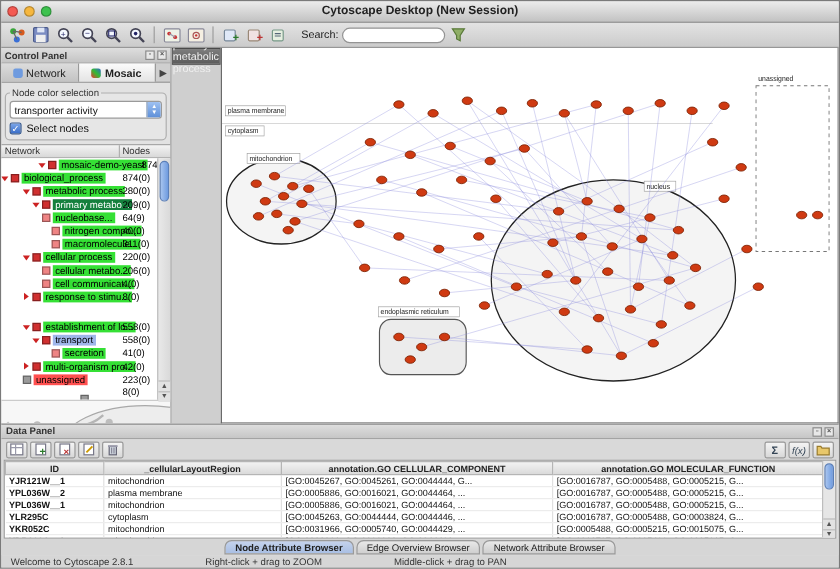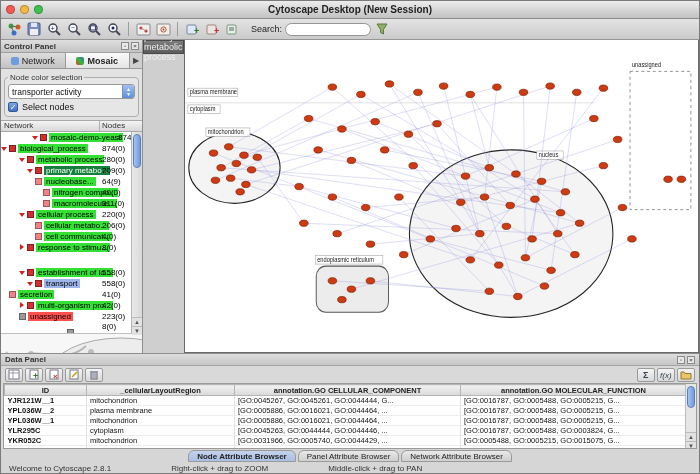--- a/index.html
+++ b/index.html
@@ -317,21 +317,21 @@
               <span class="node-icon red"></span>
               <span class="tree-label bg-green">establishment of lo...</span>
               <span class="tree-count">558(0)</span>
             </div>
             <div class="tree-row" style="padding-left: 26px;">
               <span class="arrow down"></span>
               <span class="node-icon red"></span>
               <span class="tree-label bg-lightblue">transport</span>
               <span class="tree-count">558(0)</span>
             </div>
-            <div class="tree-row" style="">
+            <div class="tree-row" style="padding-left: 34px;">
               <span class="arrow none"></span>
               <span class="node-icon leaf"></span>
               <span class="tree-label bg-green">secretion</span>
               <span class="tree-count">41(0)</span>
             </div>
             <div class="tree-row" style="padding-left: 18px; text-align: right;">
               <span class="arrow right"></span>
               <span class="node-icon red"></span>
               <span class="tree-label bg-green">multi-organism pro...</span>
               <span class="tree-count">42(0)</span>
@@ -648,21 +648,21 @@
       <div class="dp-scroll">
         <div class="thumb-v" style="top:2px;height:22px;"></div>
         <div class="scroll-arrows">
             <div>▲</div>
             <div>▼</div>
           </div>
       </div>
     </div>
     <div class="dp-tabs" id="dp-tabs">
         <span class="dp-tab selected">Node Attribute Browser</span>
-        <span class="dp-tab">Panel Attribute Browser</span>
+        <span class="dp-tab">Edge Overview Browser</span>
         <span class="dp-tab">Network Attribute Browser</span>
       </div>
   </div>
 
   <div class="statusbar">
     <span>Welcome to Cytoscape 2.8.1</span>
     <span>Right-click + drag to ZOOM</span>
     <span>Middle-click + drag to PAN</span>
   </div>
 </div>

